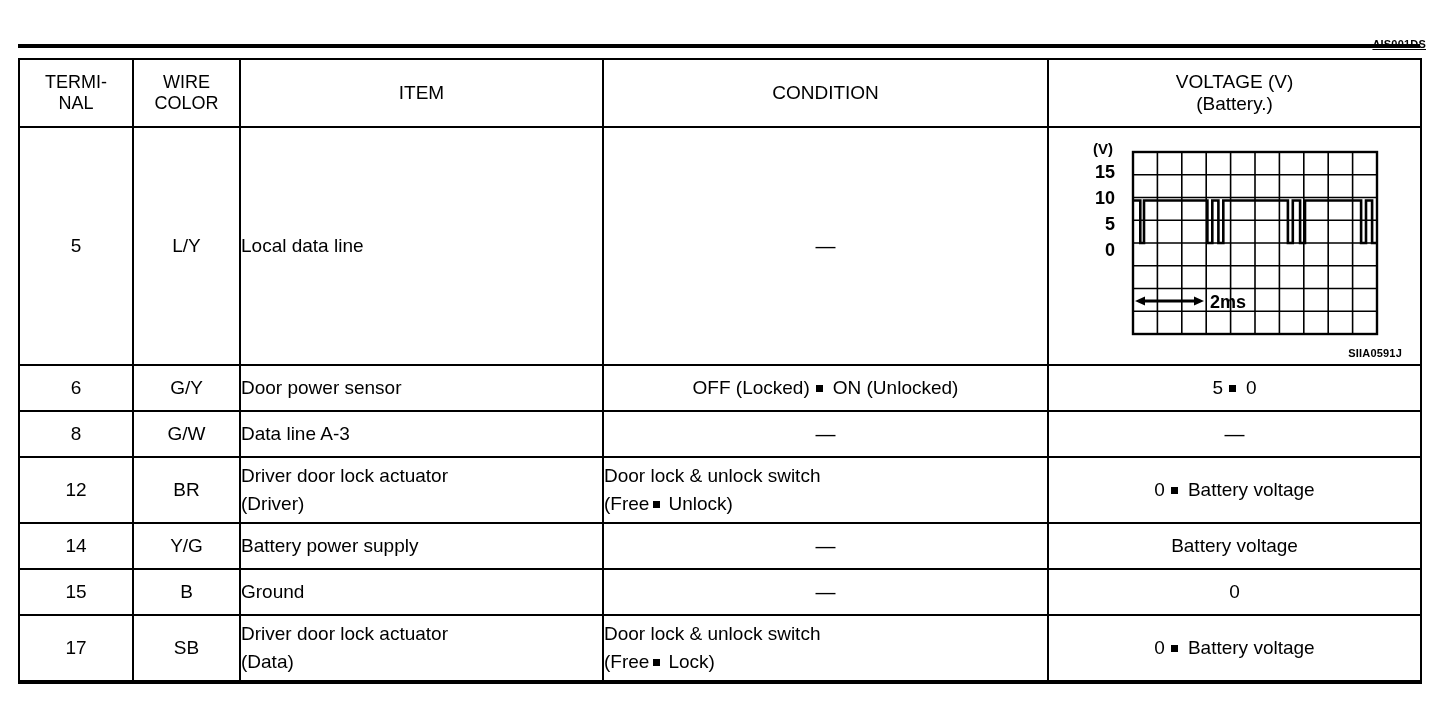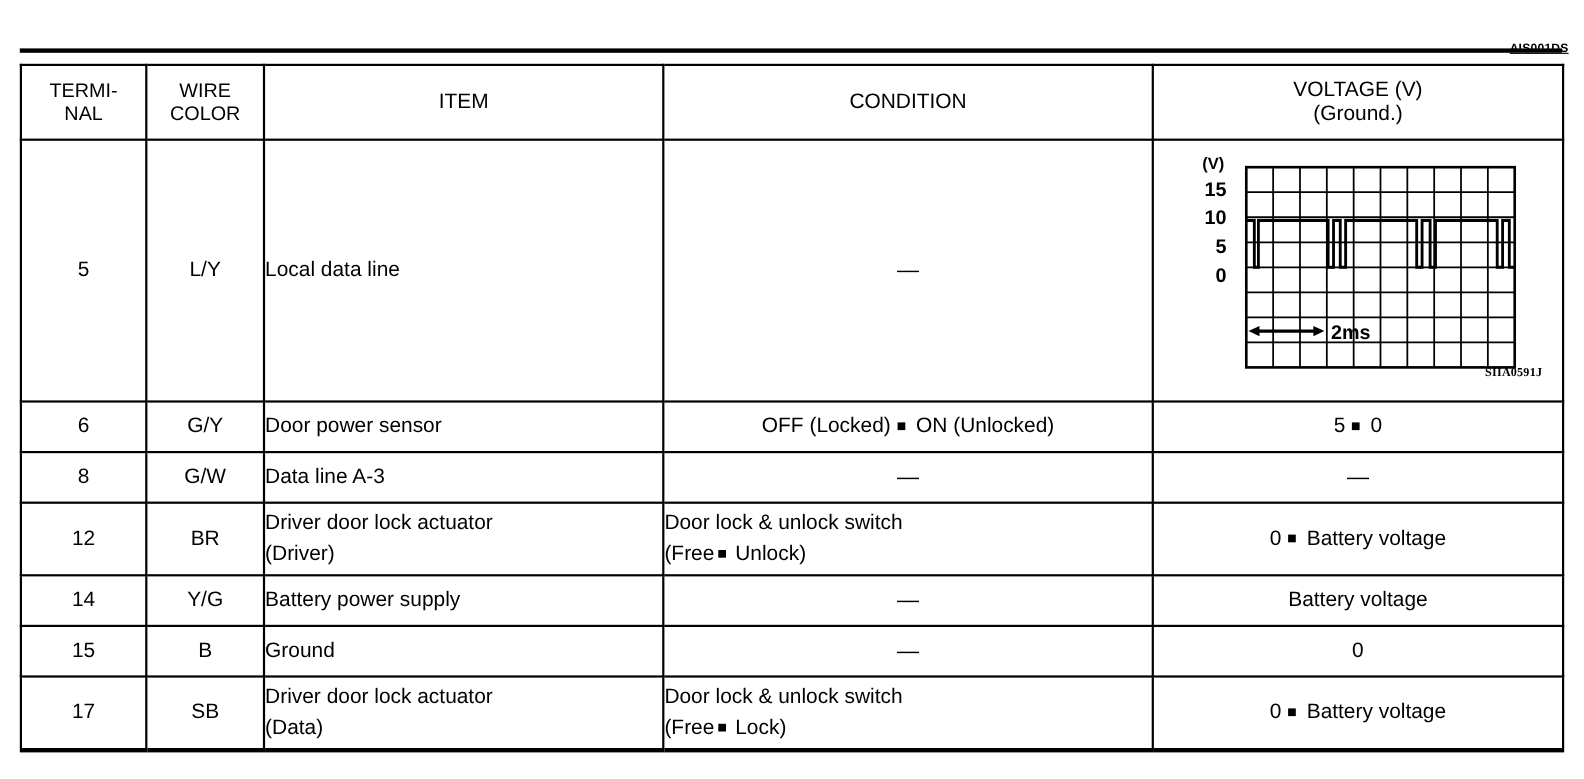--- a/index.html
+++ b/index.html
@@ -129,25 +129,24 @@
   .scope-fig {
     position: absolute;
     left: 42px;
     top: 10px;
     width: 300px;
     height: 216px;
   }
   .scope-caption {
     position: absolute;
     right: 18px;
-    bottom: 16px;
+    bottom: 2px;
     font-size: 11px;
     font-weight: bold;
     letter-spacing: 0.2px;
-    font-family: Liberation Serif, serif;
   }
 </style>
 </head>
 <body>
 
 <div class="title-row">
   <div class="doc-code">AIS001DS</div>
   <div class="title-rule"></div>
 </div>
 
@@ -167,21 +166,21 @@
         <div>NAL</div>
       </th>
       <th class="h-wire">
         <div>WIRE</div>
         <div>COLOR</div>
       </th>
       <th>ITEM</th>
       <th>CONDITION</th>
       <th>
         <div>VOLTAGE (V)</div>
-        <div>(Ground.)</div>
+        <div>(Battery.)</div>
       </th>
     </tr>
   </thead>
   <tbody>
 
     <tr class="r-wave">
       <td class="cell-term">5</td>
       <td class="cell-wire">L/Y</td>
       <td class="cell-item">
         <div>Local data line</div>

